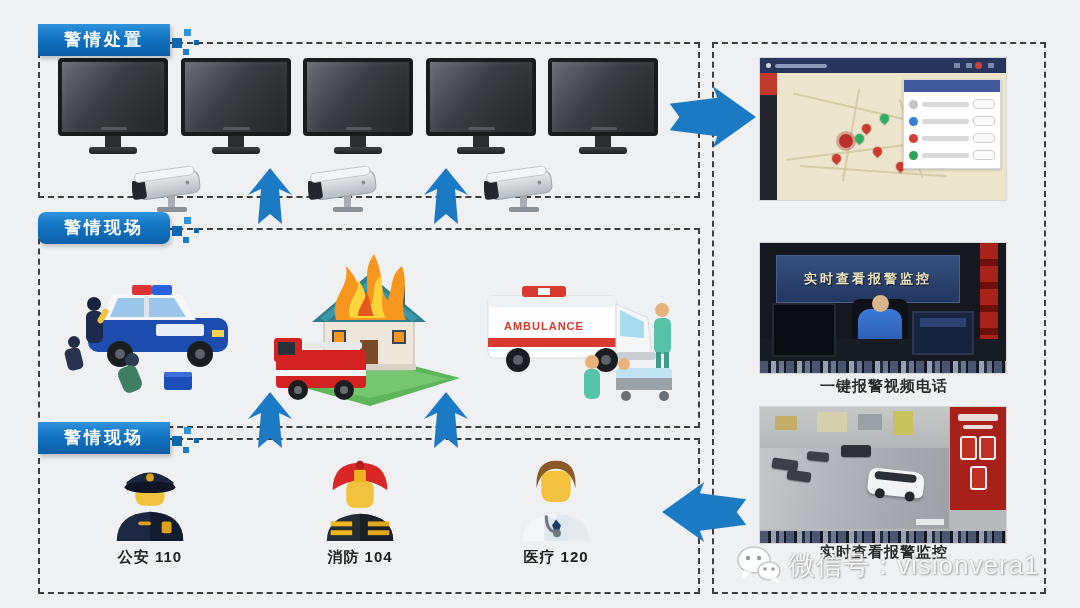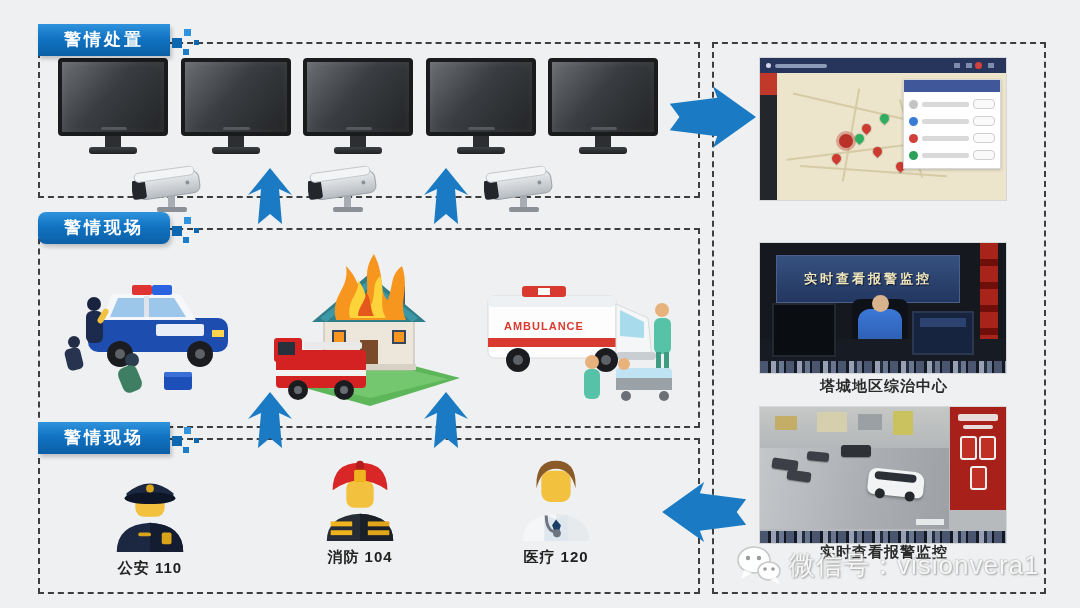--- a/index.html
+++ b/index.html
@@ -51,21 +51,21 @@
   #arrow-left{left:652px;top:482px;width:106px;height:60px;transform:scaleX(-1);}
 
   
   .ill{position:absolute;z-index:3;}
   #ill-police{left:60px;top:250px;width:192px;height:156px;}
   #ill-fire{left:266px;top:238px;width:202px;height:172px;}
   #ill-ambulance{left:470px;top:246px;width:214px;height:164px;}
 
   
   .responder{position:absolute;top:455px;width:112px;text-align:center;z-index:3;}
-  #resp-police{left:94px;margin-top:11px;} #resp-fire{left:304px;} #resp-doctor{left:500px;}
+  #resp-police{left:94px;} #resp-fire{left:304px;} #resp-doctor{left:500px;}
   .responder svg{width:84px;height:86px;}
   .resp-label{margin-top:3px;font-size:15px;font-weight:bold;color:#222;letter-spacing:1px;}
 
   
   .panel{position:absolute;left:760px;width:246px;overflow:hidden;box-shadow:0 0 0 1px rgba(0,0,0,.1);}
   #panel-gis{top:58px;height:142px;background:#ece4cb;}
   #panel-room{top:243px;height:130px;background:#15181f;}
   #panel-street{top:407px;height:136px;background:#b7babd;}
   .caption{position:absolute;left:734px;width:300px;text-align:center;font-size:15px;font-weight:bold;color:#2b2b2b;letter-spacing:1px;z-index:4;}
   #cap-gis{top:207px;} #cap-room{top:377px;} #cap-street{top:543px;}
@@ -440,21 +440,21 @@
     <div class="room-banner">实时查看报警监控</div>
     <div class="room-red"></div>
     <div class="rp-chair"></div>
     <div class="rp-body"></div>
     <div class="rp-head"></div>
     <div class="room-mon"></div>
     <div class="room-screen"></div>
     <div class="room-desk"></div>
     <div class="thumb-strip"></div>
   </div>
-  <div class="caption" id="cap-room">塔城地区综治中心</div>
+  <div class="caption" id="cap-room">一键报警视频电话</div>
 
   <div class="panel" id="panel-street">
     <div class="street-top">
       <i class="s-block" style="left:8%;top:20%;width:22px;height:14px;background:#c3ad67"></i>
       <i class="s-block" style="left:30%;top:10%;width:30px;height:20px;background:#d6cfae"></i>
       <i class="s-block" style="left:52%;top:16%;width:24px;height:16px;background:#9aa0a4"></i>
       <i class="s-block" style="left:70%;top:8%;width:20px;height:24px;background:#c9c25e"></i>
     </div>
     <div class="street-road"></div>
     <i class="s-car" style="left:5%;top:38%;width:26px;height:11px;transform:rotate(8deg)"></i>

